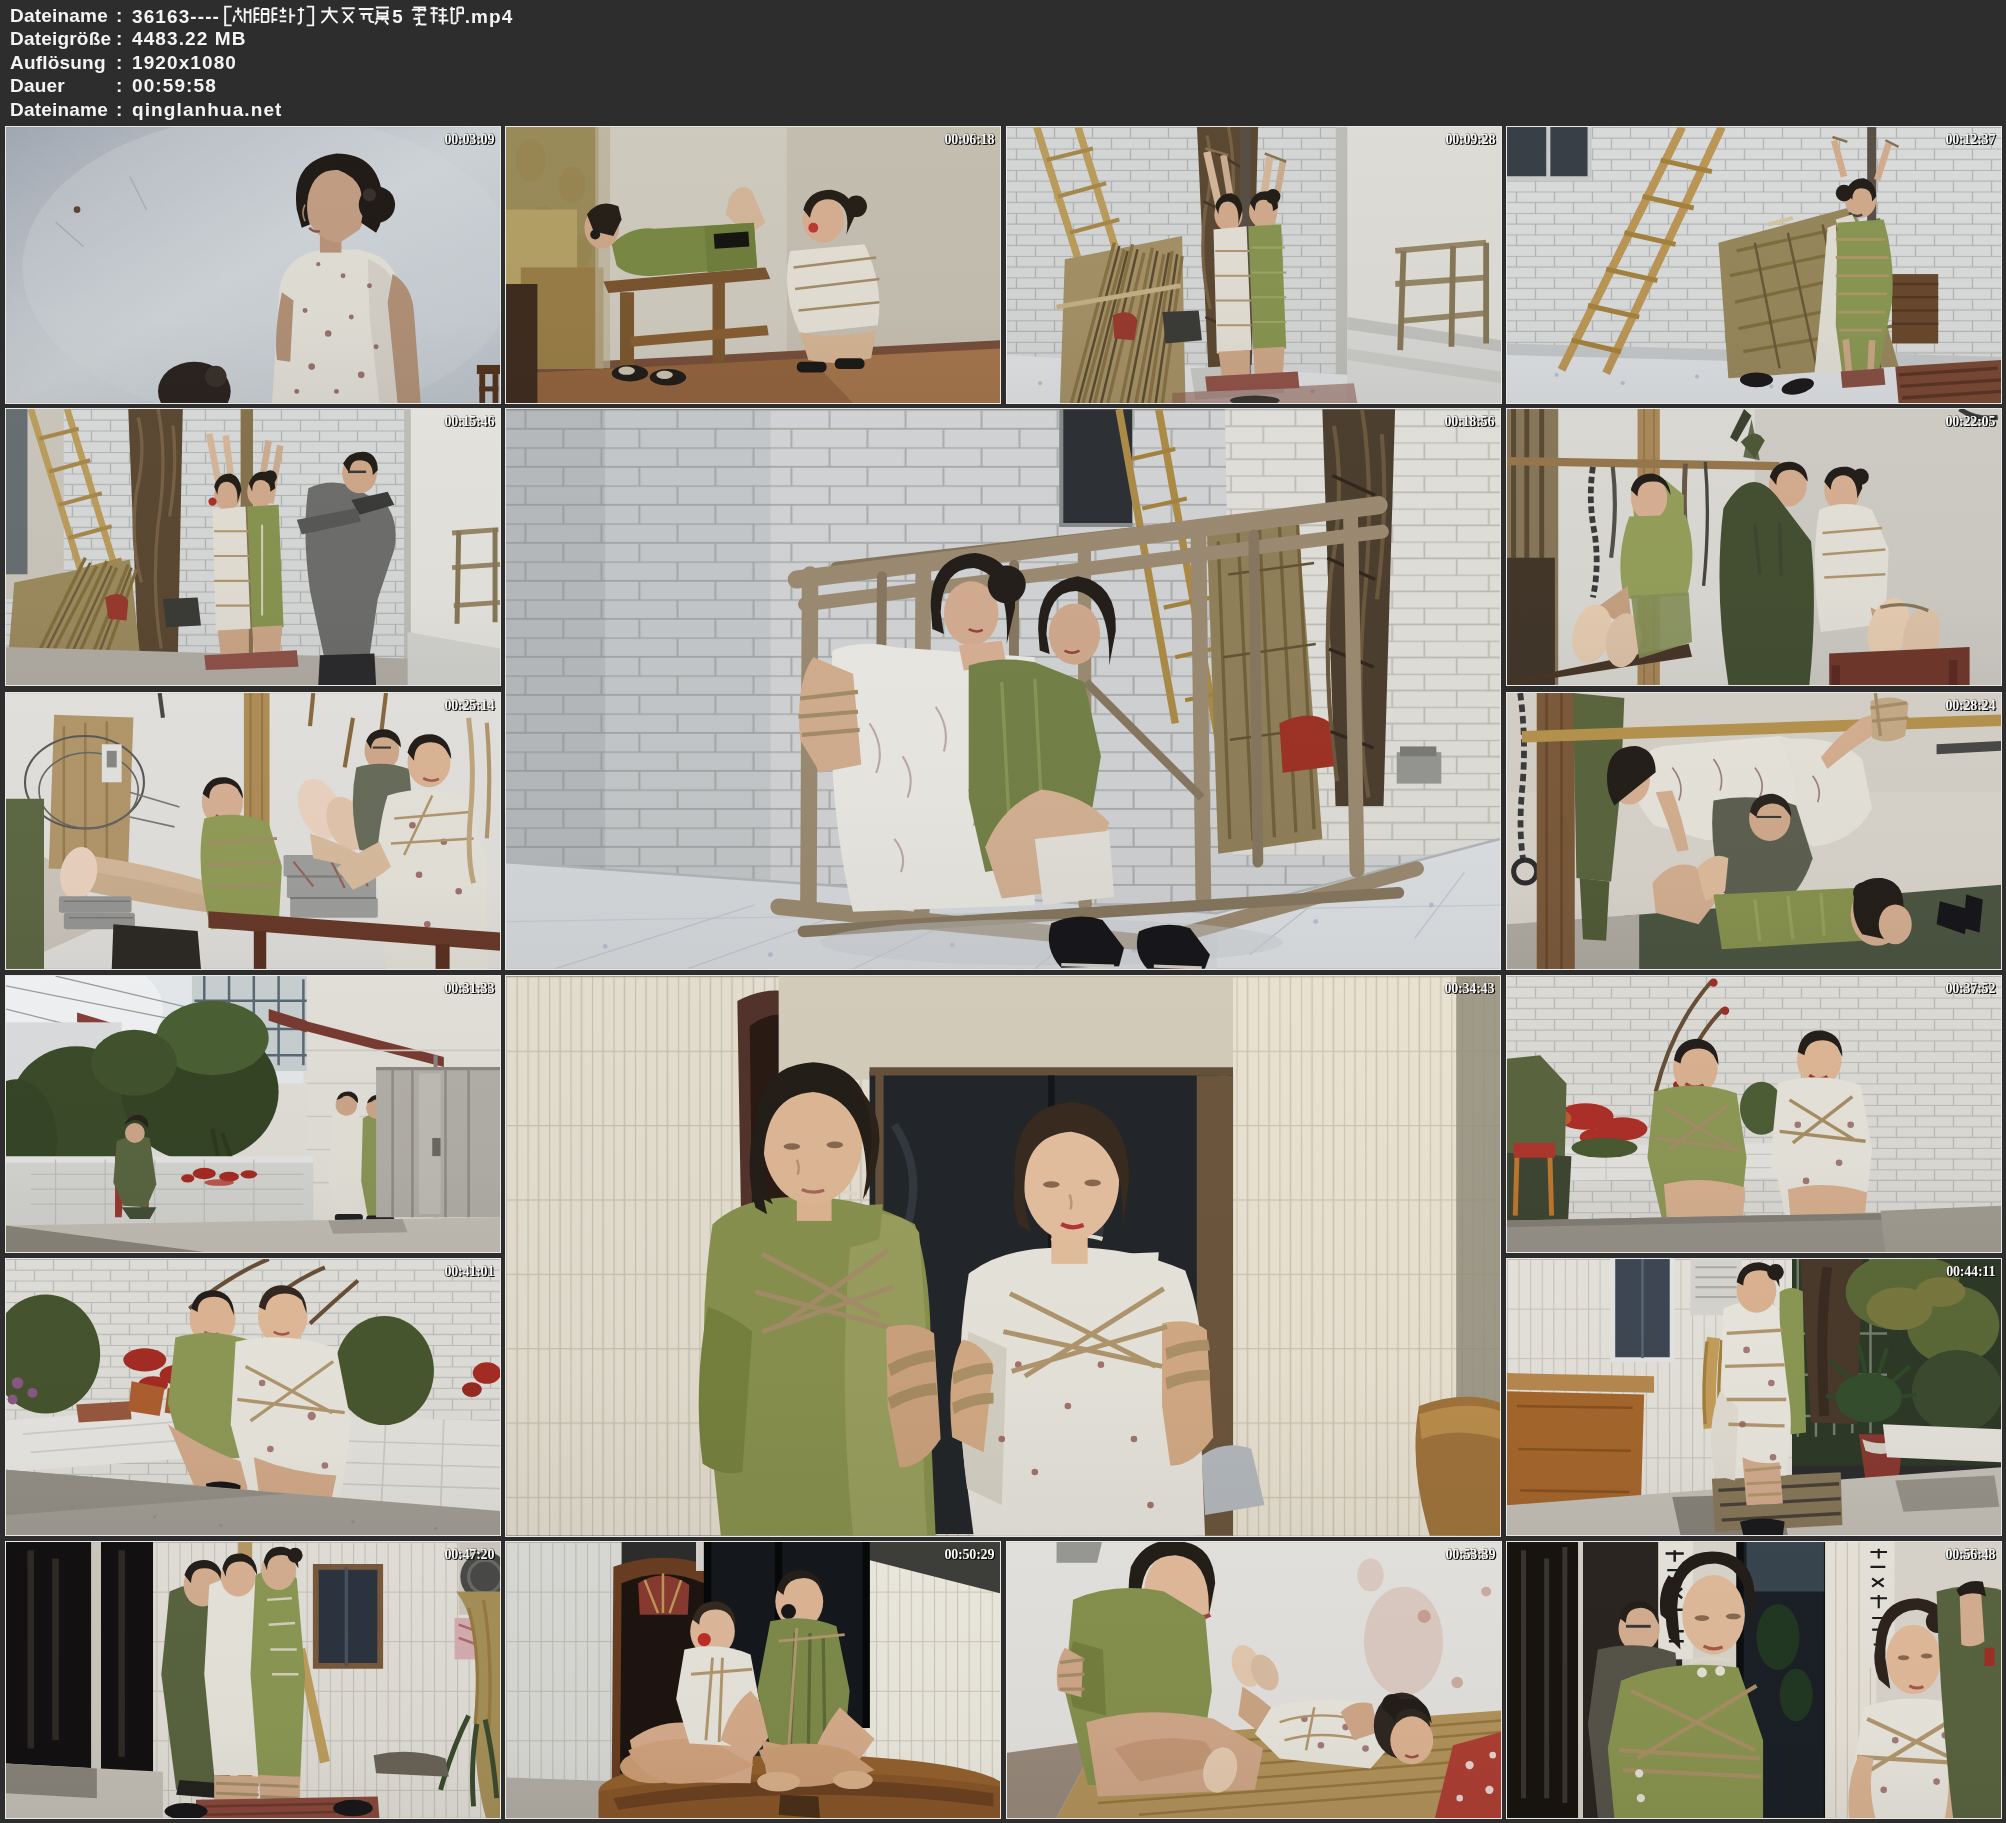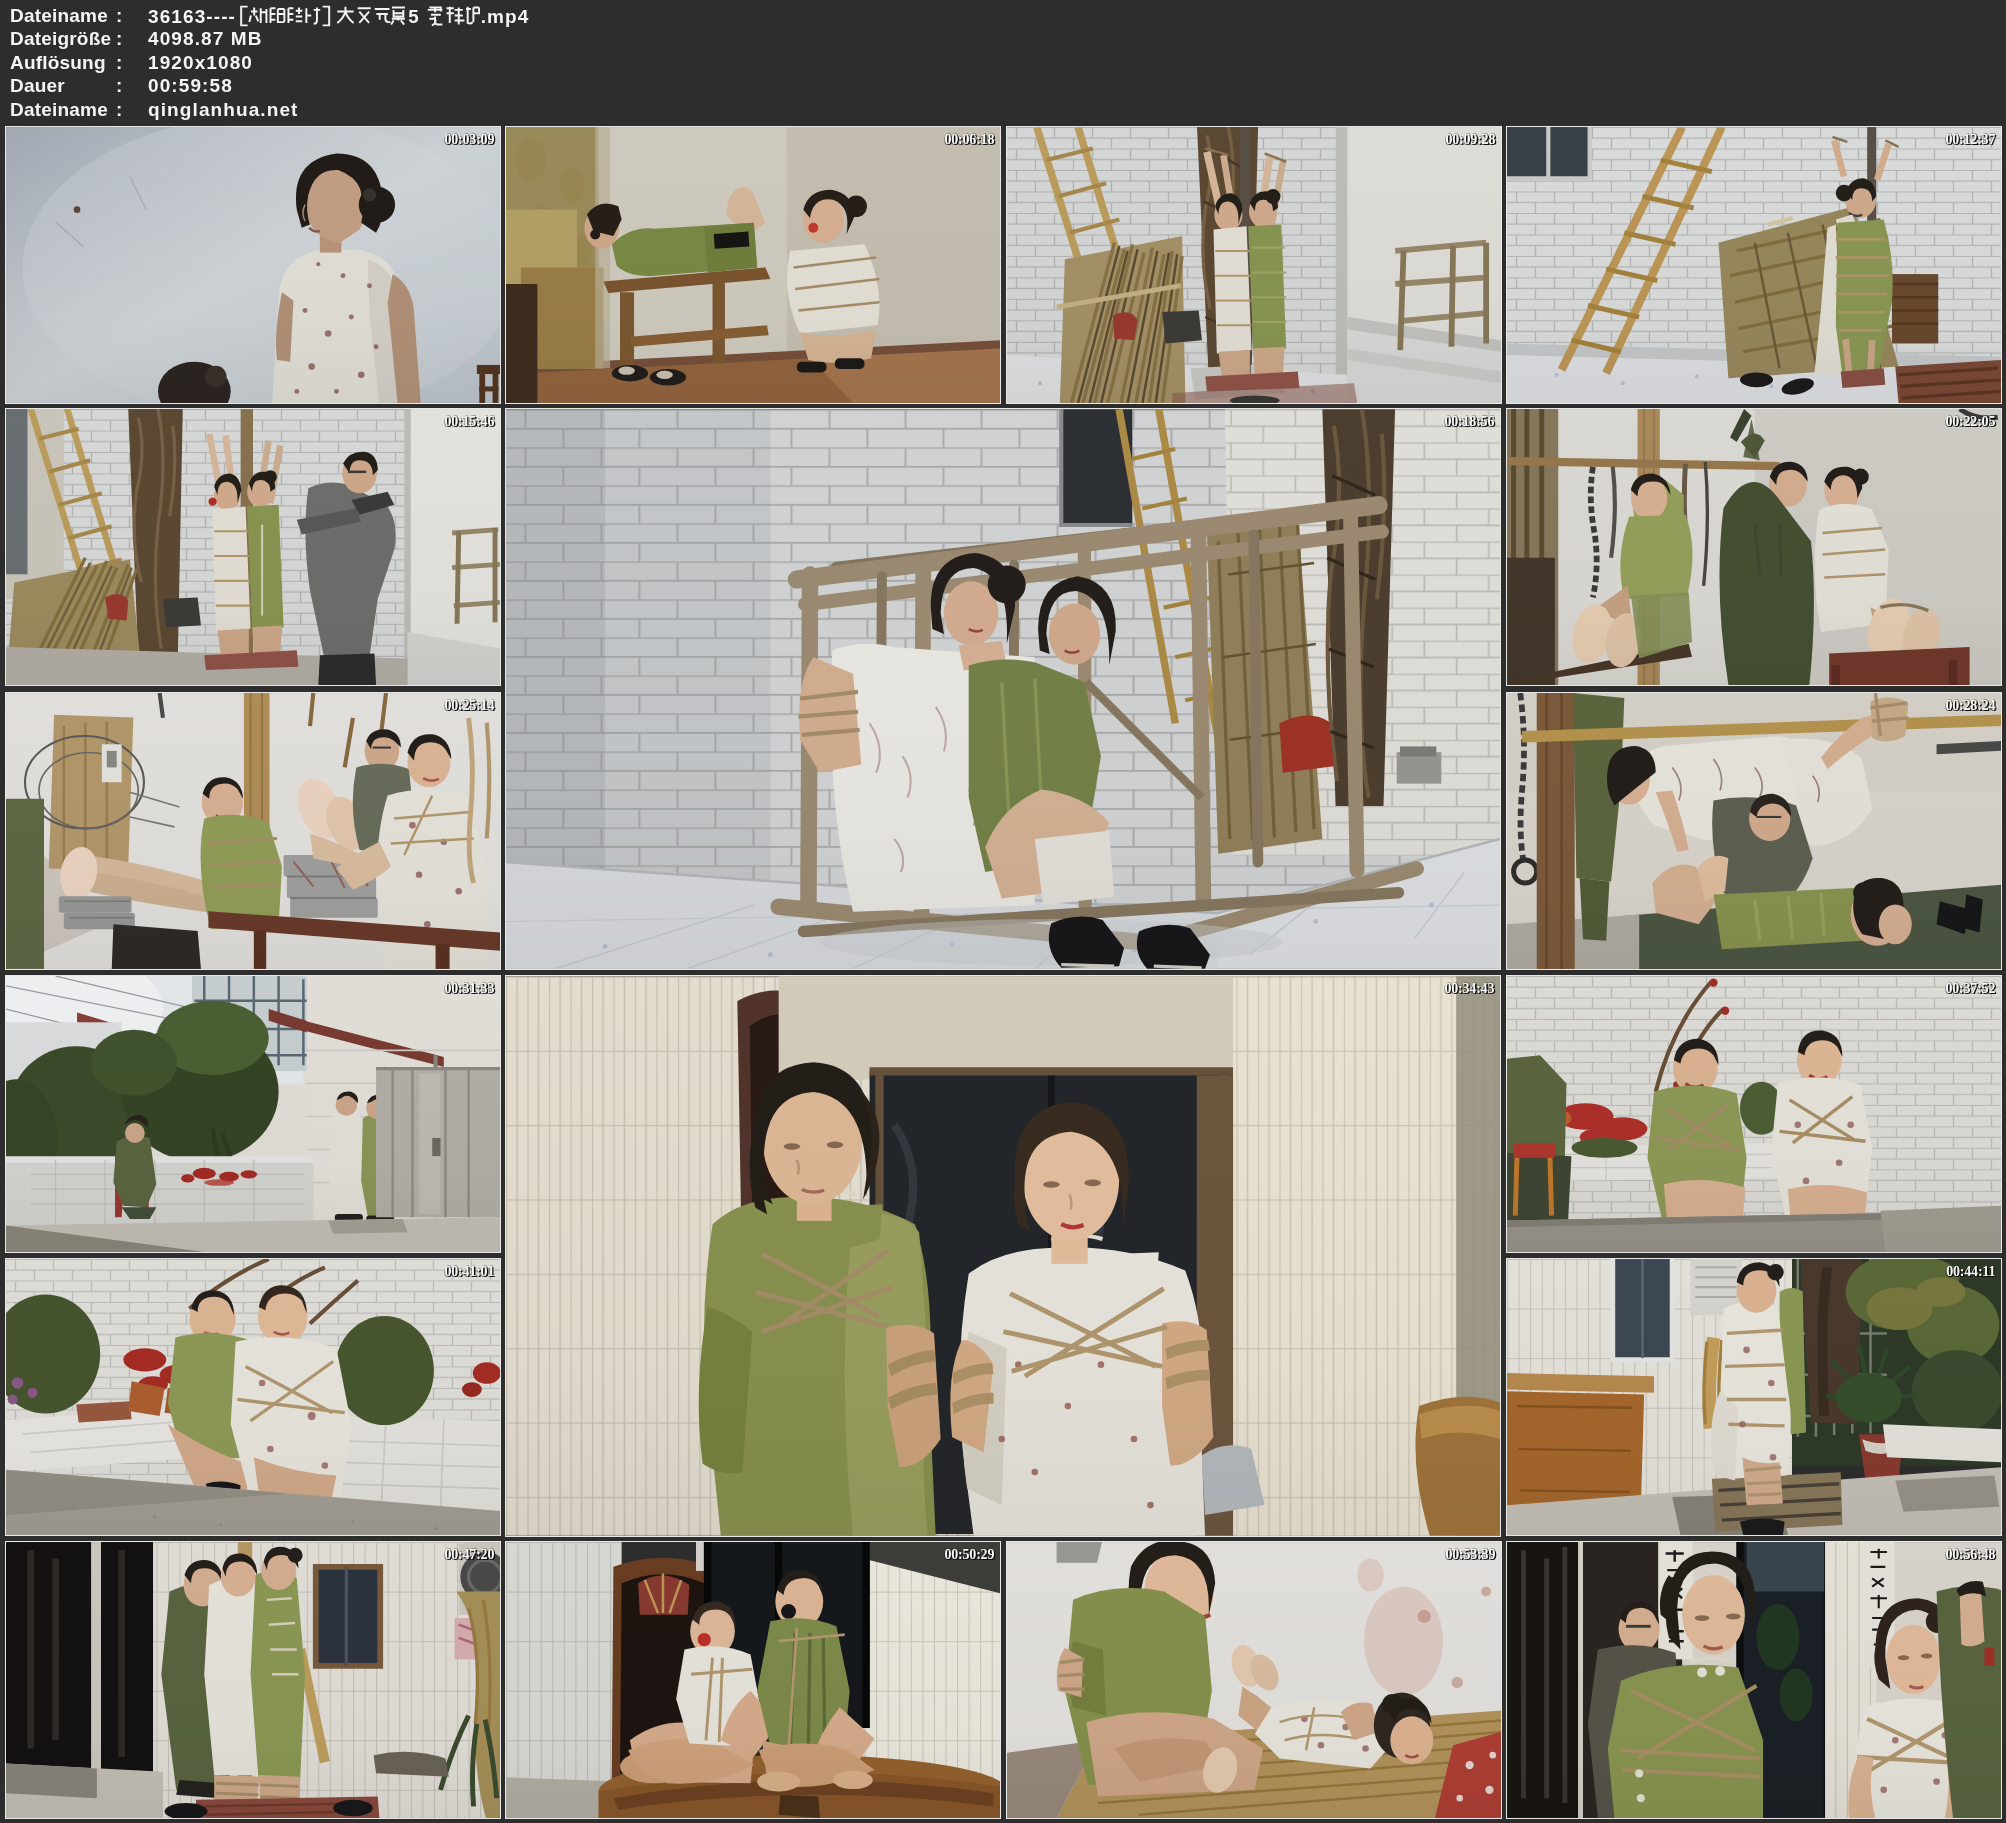--- a/index.html
+++ b/index.html
@@ -1,21 +1,21 @@
 <!DOCTYPE html>
 <html style="font-size:13.2px"><head>
 <meta charset="utf-8">
 <style>
 html,body{margin:0;padding:0}
 body{width:2006px;height:1823px;background:#2d2d2d;position:relative;font-family:"Liberation Sans",sans-serif;overflow:hidden}
 .hd{position:absolute;left:10px;top:5px;color:#f4f4f4;font-weight:700;font-size:19px}
 .hd .r{position:relative;display:block;height:23.4px;white-space:nowrap}
 .lb{position:absolute;left:0;top:0;letter-spacing:0.2px}
 .cn{position:absolute;left:106px;top:0}
-.vl{position:absolute;left:138px;top:0;letter-spacing:1.1px}
+.vl{position:absolute;left:122px;top:0;letter-spacing:1.1px}
 .t{position:absolute;border:0.8px solid #e8e8e6}
 .t::after{content:"";position:absolute;left:0;top:0;right:0;bottom:0;background:linear-gradient(180deg,rgba(25,22,20,.03) 0%,rgba(25,22,20,.05) 70%,rgba(25,22,20,.09) 100%)}
 .t svg{display:block}
 .ts{position:absolute;top:5px;right:5.8px;font-family:"Liberation Serif",serif;font-weight:700;font-size:14px;color:#fff;letter-spacing:-0.2px;text-shadow:1.3px 1.3px 0 #0a0a0a,-0.8px 0.8px 0 rgba(0,0,0,.45),0.8px -0.8px 0 rgba(40,40,20,.35)}
 .cjk{vertical-align:-4.1px;margin:0 0.8px}
 </style>
 </head>
 <body>
 <div class="hd">
 <span class="r">
@@ -36,21 +36,21 @@
 <text x="208" y="22" font-family="Liberation Sans,sans-serif" font-weight="700" font-size="23" fill="#f4f4f4" stroke="none">5</text>
 <path d="M232 6 h18 M234 3 h14 v5 M241 3 v6 M236 12 h12 M234 17 h7 q2 6 -4 8 M241 14 v7 q0 3 3 3 h6"></path>
 <path d="M255 4 h9 M259 2 v20 M255 10 h9 M265 6 h10 M270 3 v10 M265 13 h10 M265 19 h12 M270 13 v11"></path>
 <path d="M279 5 h6 M281 2 v20 q4 2 6 -1 M288 3 h7 M288 3 v18 M295 3 v7 h-7"></path>
 </g>
         </svg>.mp4</span>
     </span>
 <span class="r">
       <span class="lb">Dateigröße</span>
       <span class="cn">:</span>
-      <span class="vl">4098.87 MB</span>
+      <span class="vl">4483.22 MB</span>
     </span>
 <span class="r">
       <span class="lb">Auflösung</span>
       <span class="cn">:</span>
       <span class="vl">1920x1080</span>
     </span>
 <span class="r">
       <span class="lb">Dauer</span>
       <span class="cn">:</span>
       <span class="vl">00:59:58</span>

